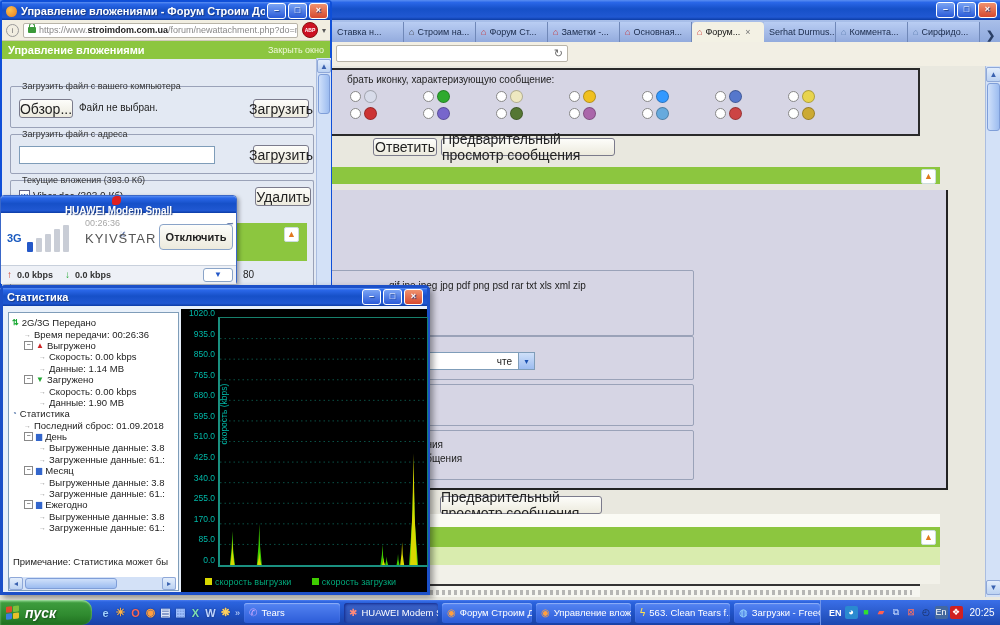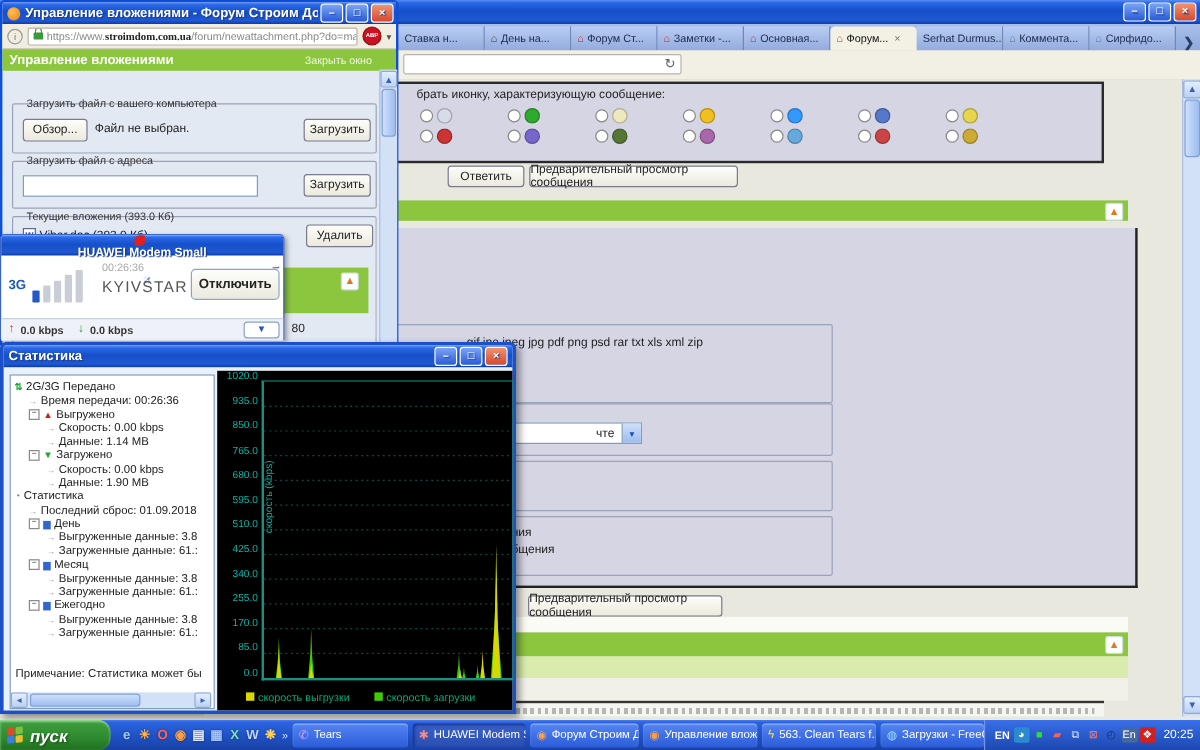--- a/index.html
+++ b/index.html
@@ -8,21 +8,21 @@
   .abs{position:absolute;}
   
   .luna-title{background:linear-gradient(180deg,#5a8ef2 0%,#2a67e8 12%,#1650c8 45%,#2058d2 85%,#0c3ca6 100%);
     color:#fff;font-weight:bold;font-size:11px;display:flex;align-items:center;
     text-shadow:1px 1px 1px #1a3a80;}
   .winbtn{width:17px;height:14px;border:1px solid #fff;border-radius:3px;margin-left:2px;
     background:linear-gradient(180deg,#7aa4f4,#2a5ad8);color:#fff;font-size:9px;line-height:12px;
     text-align:center;font-weight:bold;flex:0 0 auto;}
   .winbtn.close{background:linear-gradient(180deg,#f0926e,#d6492f);}
   .xpbtn{background:linear-gradient(180deg,#fdfdfa,#eceadd);border:1px solid #7b7b8c;border-radius:3px;
-    font-size:10px;color:#222;display:flex;align-items:center;justify-content:center;cursor:default;}
+    font-size:14px;color:#222;display:flex;align-items:center;justify-content:center;cursor:default;}
   .fieldset{border:1px solid #9aa2b8;border-radius:2px;}
   .fieldset .legend{position:absolute;top:-6px;left:8px;padding:0 3px;font-size:9px;color:#333;}
   
   #titlebar{left:0;top:0;width:1000px;height:20px;}
   #tabbar{left:0;top:20px;width:1000px;height:22px;background:linear-gradient(180deg,#a9bfe9,#8fa9dd);
     display:flex;align-items:flex-end;padding-left:332px;box-sizing:border-box;}
   .tab{height:20px;display:flex;align-items:center;gap:3px;padding:0 5px;box-sizing:border-box;
     font-size:9px;color:#1a2a4a;border-right:1px solid #7088b8;background:linear-gradient(180deg,#b9cdf3,#93abdd);
     white-space:nowrap;overflow:hidden;flex:0 0 auto;}
   .tab.v-active{background:#f3f1e4;color:#111;border-radius:4px 4px 0 0;border-right:none;}
@@ -133,21 +133,21 @@
     <div style="display:flex;align-items:flex-end;height:22px;">
 
         <div class="tab v-normal" style="width:72px;">
 
           <span>Ставка н...</span>
 
         </div>
 
         <div class="tab v-normal" style="width:72px;">
           <span class="tico v-feather">⌂</span>
-          <span>День на...</span>
+          <span>Строим на...</span>
 
         </div>
 
         <div class="tab v-normal" style="width:72px;">
           <span class="tico v-house">⌂</span>
           <span>Форум Ст...</span>
 
         </div>
 
         <div class="tab v-normal" style="width:72px;">
@@ -336,29 +336,29 @@
       <span style="width:11px;height:11px;border-radius:50%;background:radial-gradient(circle at 35% 35%,#ffc14d,#e87c1e);margin-right:4px;flex:0 0 auto;"></span>
       <span style="overflow:hidden;white-space:nowrap;flex:1;">Управление вложениями - Форум Строим Дом - Mozilla Fi...</span>
       <div class="winbtn">–</div>
       <div class="winbtn">□</div>
       <div class="winbtn close">×</div>
     </div>
     <div id="popup-url-row" style="height:20px;display:flex;align-items:center;gap:4px;padding:0 4px;">
       <span style="width:11px;height:11px;border:1px solid #999;border-radius:50%;color:#777;font-size:8px;line-height:11px;text-align:center;flex:0 0 auto;">i</span>
       <div class="urlfield" style="flex:1;height:15px;overflow:hidden;gap:3px;">
         <span class="lock"></span>
-        <span style="white-space:nowrap;"><span>https://www.</span><b style="color:#222;font-family:Liberation Serif, serif;">stroimdom.com.ua</b><span>/forum/newattachment.php?do=manageattac</span></span>
+        <span style="white-space:nowrap;"><span>https://www.</span><b style="color:#222;">stroimdom.com.ua</b><span>/forum/newattachment.php?do=manageattac</span></span>
       </div>
       <div id="abp-popup" style="width:14px;height:14px;font-size:5px;line-height:14px;flex:0 0 auto;">ABP</div>
       <span style="font-size:8px;color:#555;">▾</span>
     </div>
 
     <div class="greenbar" style="height:18px;display:flex;align-items:center;padding:0 6px;">
       <span style="color:#fff;font-weight:bold;font-size:11px;">Управление вложениями</span>
-      <span style="margin-left:auto;margin-right:14px;color:#eef7d8;font-size:9px;">Закрыть окно</span>
+      <span style="margin-left:auto;margin-right:0;color:#eef7d8;font-size:9px;">Закрыть окно</span>
     </div>
 
     <div class="abs fieldset" style="left:8px;top:84px;width:302px;height:40px;background:#e3e9f3;">
       <span class="legend">Загрузить файл с вашего компьютера</span>
       <div class="abs xpbtn" style="left:8px;top:12px;width:52px;height:17px;">Обзор...</div>
       <span class="abs pagetext" style="left:68px;top:15px;">Файл не выбран.</span>
       <div class="abs xpbtn" style="left:242px;top:12px;width:54px;height:17px;">Загрузить</div>
     </div>
 
     <div class="abs fieldset" style="left:8px;top:132px;width:302px;height:38px;background:#e3e9f3;">

